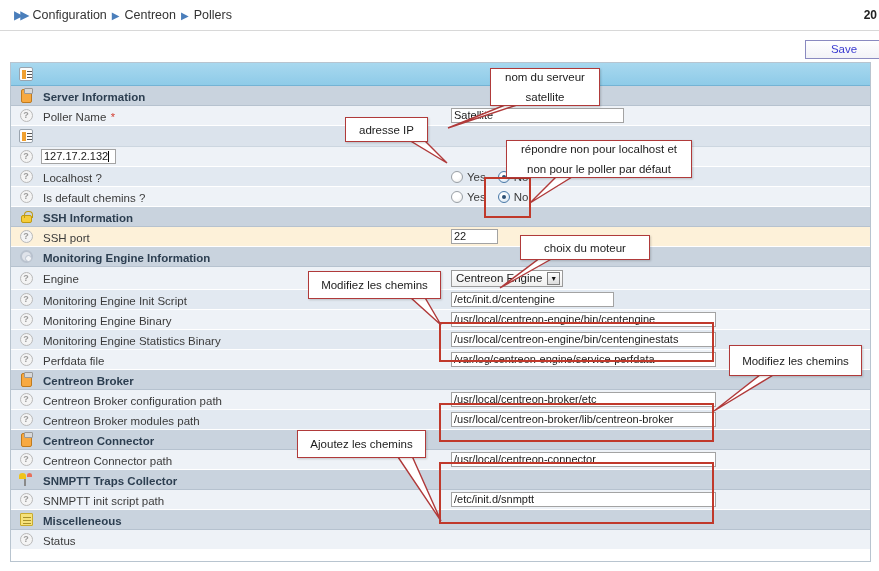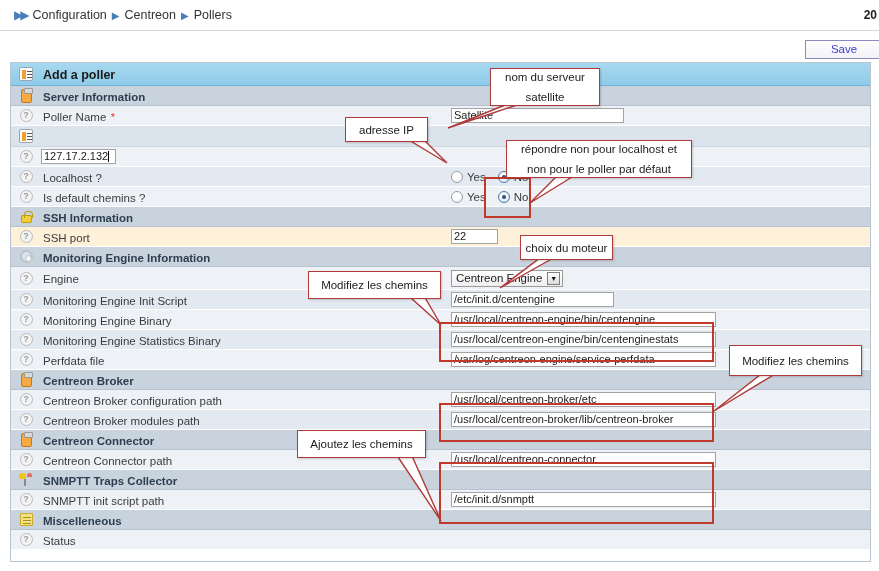--- a/index.html
+++ b/index.html
@@ -281,23 +281,20 @@
   <div class="save-bar">
     <div class="save-btn">Save</div>
   </div>
 
   <div class="panel">
 
     <div class="row title-row">
       <div class="icon-cell">
         <span class="ico ico-list"></span>
       </div>
-      <div class="label-cell">
-        <span class="lbl">Add a poller</span>
-      </div>
     </div>
 
     <div class="row section-row">
       <div class="icon-cell">
         <span class="ico ico-clip"></span>
       </div>
       <div class="label-cell">
         <span class="lbl">Server Information</span>
       </div>
     </div>
@@ -582,21 +579,21 @@
 
   <div class="ann" style="left:345px; top:117px; width:83px; height:25px;">
     <span>adresse IP</span>
   </div>
 
   <div class="ann" style="left:506px; top:140px; width:186px; height:38px;">
     <span style="white-space:pre-line">répondre non pour localhost et
 non pour le poller par défaut</span>
   </div>
 
-  <div class="ann" style="left:520px; top:235px; width:93px; height:25px;">
+  <div class="ann" style="left:520px; top:235px; width:130px; height:25px;">
     <span>choix du moteur</span>
   </div>
 
   <div class="ann" style="left:308px; top:271px; width:133px; height:28px;">
     <span>Modifiez les chemins</span>
   </div>
 
   <div class="ann" style="left:729px; top:345px; width:133px; height:31px;">
     <span>Modifiez les chemins</span>
   </div>

